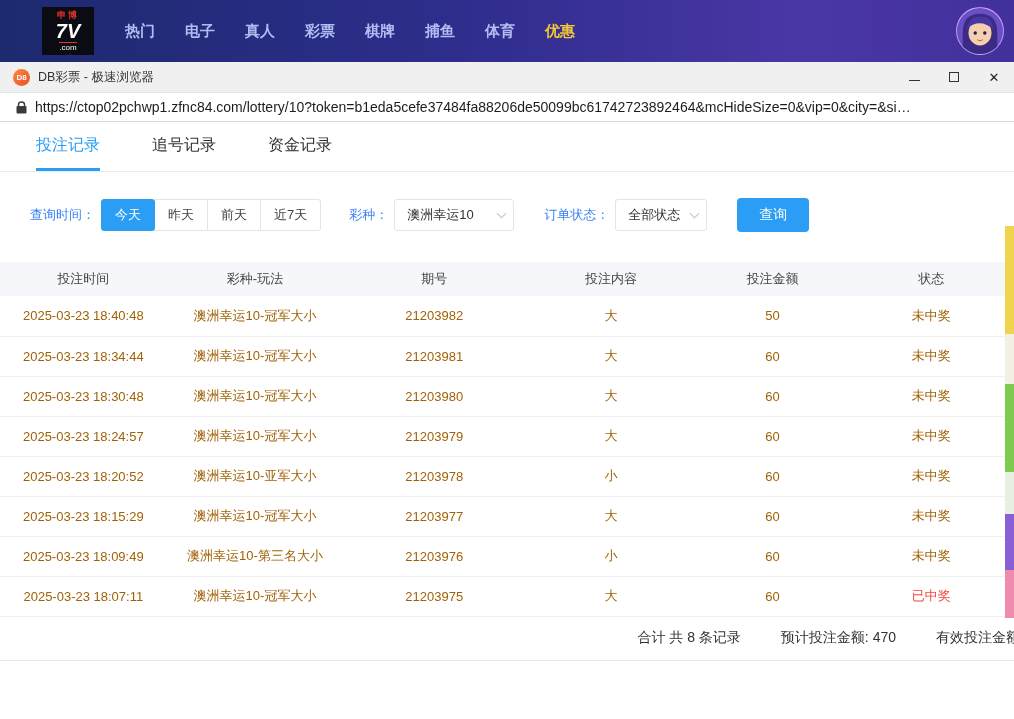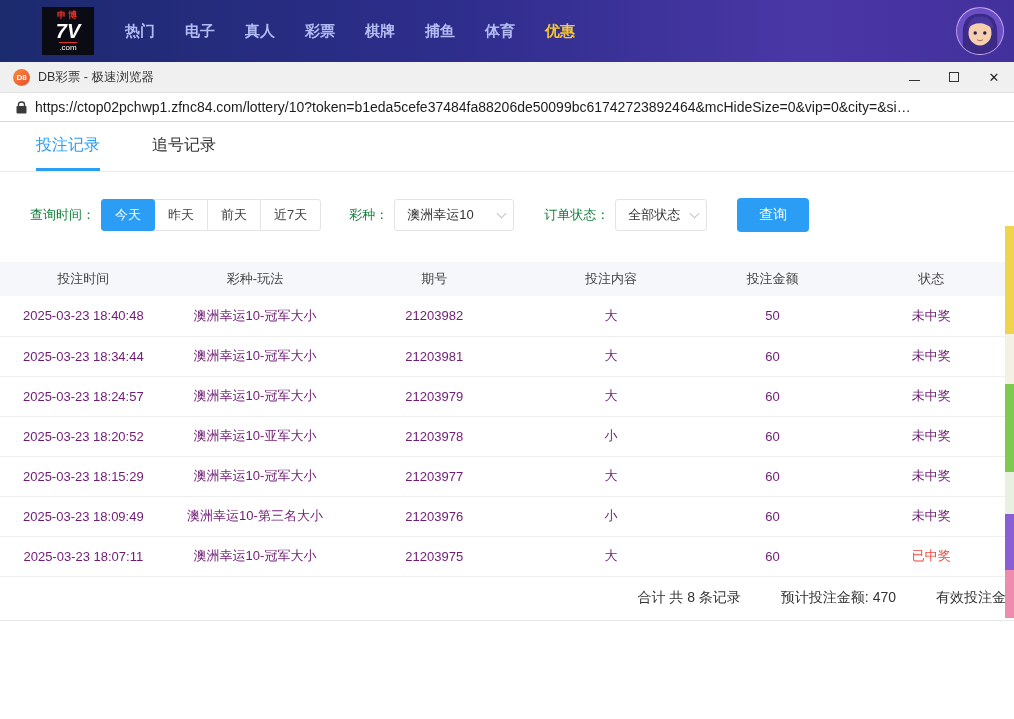--- a/index.html
+++ b/index.html
@@ -42,42 +42,42 @@
   .url-text { margin-left:8px; font-size:14px; color:#1d1d1d; white-space:nowrap; overflow:hidden; width:960px; }
 
   
   .tabs { display:flex; padding-left:36px; border-bottom:1px solid #ebebeb; height:50px; }
   .tab { margin-right:52px; font-size:16px; color:#333; display:flex; align-items:center; height:100%;
          border-bottom:3px solid transparent; cursor:pointer; }
   .tab.active { color:var(--accent); border-bottom-color:var(--accent); }
 
   
   .filters { display:flex; align-items:center; margin:26px 0 0 30px; }
-  .filter-label { color:#15803d; font-size:13px; margin-right:6px; white-space:nowrap; }
+  .filter-label { color:#3b82f6; font-size:13px; margin-right:6px; white-space:nowrap; }
   .time-group { display:flex; }
   .time-btn { height:32px; padding:0 13px; background:#fff; border:1px solid #e4e4e4; margin-left:-1px;
               color:#444; font-size:13px; display:flex; align-items:center; cursor:pointer; white-space:nowrap; }
   .time-btn:first-child { border-radius:3px 0 0 3px; margin-left:0; }
   .time-btn:last-child { border-radius:0 3px 3px 0; }
   .time-btn.active { background:var(--accent); border-color:var(--accent); color:#fff; border-radius:3px; position:relative; z-index:1; }
   .select { display:flex; align-items:center; justify-content:space-between; border:1px solid #e4e4e4; border-radius:3px;
             height:32px; padding:0 8px 0 12px; font-size:13px; color:#333; background:#fff; cursor:pointer; }
   .select.lottery { width:120px; }
   .select.status { width:92px; }
   .chev { width:7px; height:7px; border-right:1.5px solid #c0c4cc; border-bottom:1.5px solid #c0c4cc;
           transform:rotate(45deg); margin-left:8px; margin-top:-4px; }
   .gap28 { width:28px; } .gap30 { width:30px; }
   .search-btn { width:72px; height:34px; background:var(--accent); color:#fff; border:none; border-radius:4px;
                 font-size:14px; margin-left:30px; cursor:pointer; font-family:inherit; }
 
   
   table { margin-top:30px; width:100%; border-collapse:collapse; table-layout:fixed; }
   thead tr { background:#f6f7fa; height:34px;padding-left:36px; }
   th { font-weight:normal; font-size:13px; color:#444; }
-  td { height:40px; text-align:center; font-size:13px; color:#701a75; border-bottom:1px solid #efefef;
+  td { height:40px; text-align:center; font-size:13px; color:#a16207; border-bottom:1px solid #efefef;
        white-space:nowrap; overflow:hidden; }
   td.win { color:var(--win); }
 
   
   .summary { display:flex; justify-content:flex-end; align-items:center; height:44px; font-size:14px; color:#333;
              border-bottom:1px solid #e8e8e8; white-space:nowrap; overflow:hidden; }
   .summary span { margin-left:40px; }
   .summary span:last-child { margin-right:-6px; }
 
   
@@ -136,20 +136,21 @@
   <svg class="lock-icon" width="11" height="13" viewBox="0 0 11 13">
     <rect x="0.5" y="5" width="10" height="7.5" rx="1" fill="#3a3a3a"></rect>
     <path d="M2.5 5 V3.5 Q2.5 1 5.5 1 Q8.5 1 8.5 3.5 V5" stroke="#3a3a3a" stroke-width="1.4" fill="none"></path>
   </svg>
   <div class="url-text">https://ctop02pchwp1.zfnc84.com/lottery/10?token=b1eda5cefe37484fa88206de50099bc61742723892464&amp;mcHideSize=0&amp;vip=0&amp;city=&amp;si…</div>
 </div>
 
 <div class="tabs" id="tabs">
     <div class="tab active">投注记录</div>
     <div class="tab">追号记录</div>
+    <div class="tab">资金记录</div>
   </div>
 
 <div class="filters">
   <span class="filter-label">查询时间：</span>
   <div class="time-group" id="time-filters">
       <div class="time-btn active">今天</div>
       <div class="time-btn">昨天</div>
       <div class="time-btn">前天</div>
       <div class="time-btn">近7天</div>
     </div>
@@ -198,20 +199,28 @@
       </tr>
       <tr>
         <td>2025-03-23 18:34:44</td>
         <td>澳洲幸运10-冠军大小</td>
         <td>21203981</td>
         <td>大</td>
         <td>60</td>
         <td>未中奖</td>
       </tr>
       <tr>
+        <td>2025-03-23 18:30:48</td>
+        <td>澳洲幸运10-冠军大小</td>
+        <td>21203980</td>
+        <td>大</td>
+        <td>60</td>
+        <td>未中奖</td>
+      </tr>
+      <tr>
         <td>2025-03-23 18:24:57</td>
         <td>澳洲幸运10-冠军大小</td>
         <td>21203979</td>
         <td>大</td>
         <td>60</td>
         <td>未中奖</td>
       </tr>
       <tr>
         <td>2025-03-23 18:20:52</td>
         <td>澳洲幸运10-亚军大小</td>

